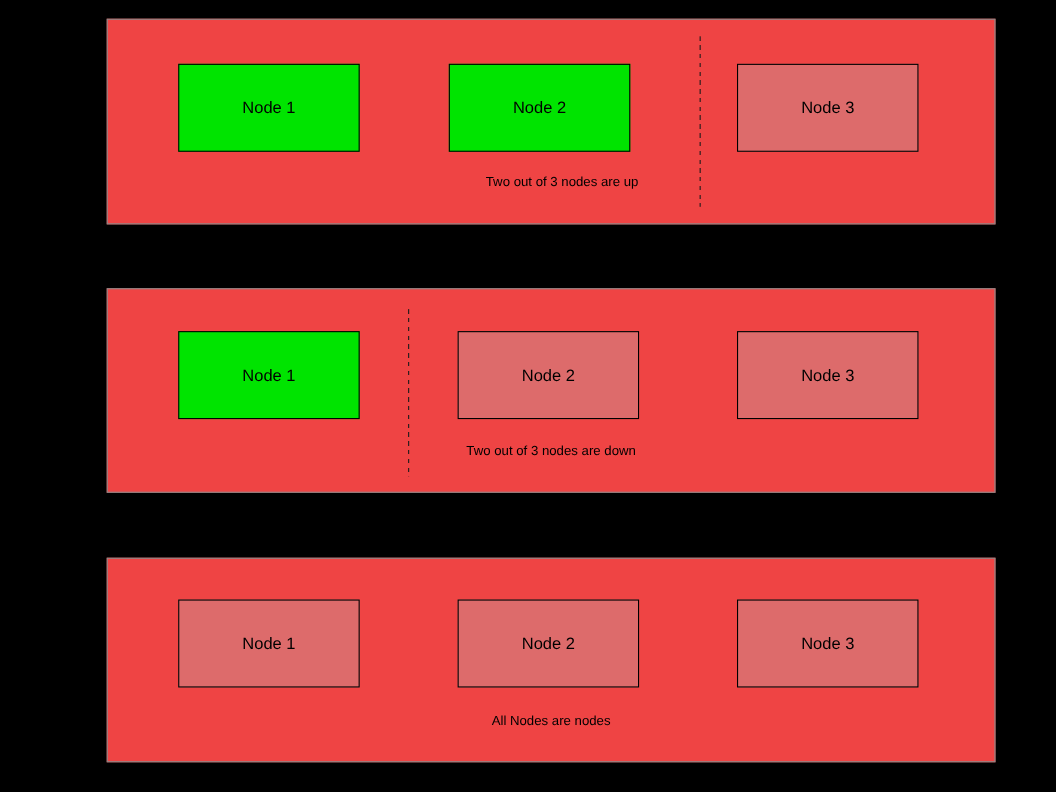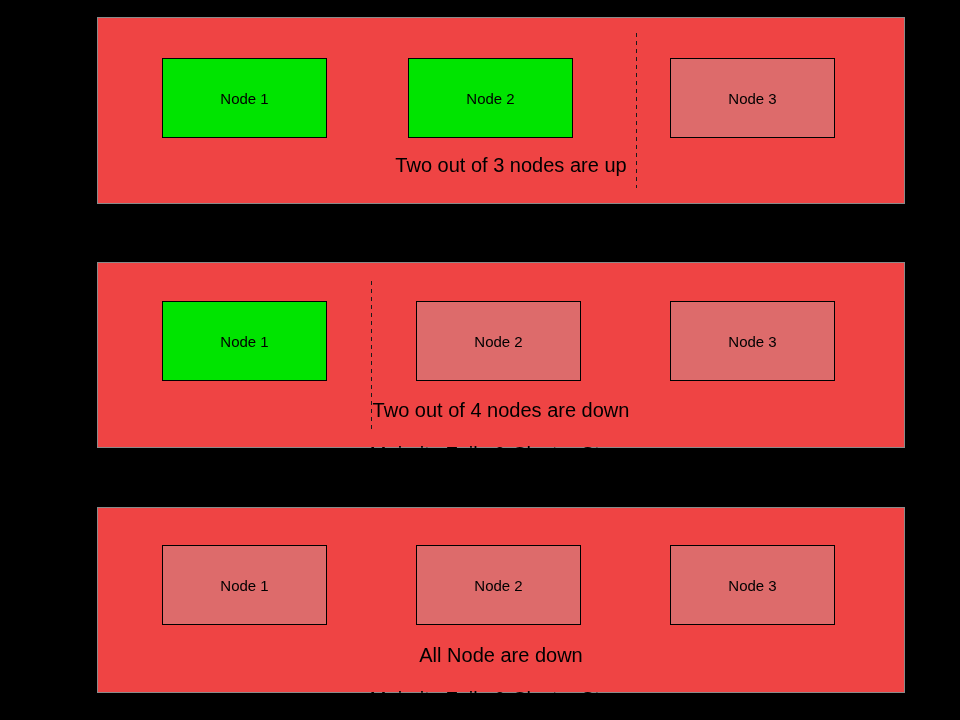--- a/index.html
+++ b/index.html
@@ -65,21 +65,21 @@
   }
   #panel-0 .divider { left: 538px; top: 15px; height: 155px; }
   #panel-1 .divider { left: 273px; top: 18px; height: 152px; }
 
   .caption {
     position: absolute;
     left: 0;
     width: 100%;
     top: 136px;
     text-align: center;
-    font-size: 20px;
+    font-size: 12px;
     line-height: 22px;
     color: #000000;
     white-space: pre-line;
   }
   #panel-0 .caption { transform: translateX(10px); }
 </style>
 </head>
 <body>
 
 <div class="stage">
@@ -103,33 +103,33 @@
     <div class="node n0" style="background: rgb(0, 228, 0);">
       <span>Node 1</span>
     </div>
     <div class="node n1" style="background: rgb(221, 107, 107);">
       <span>Node 2</span>
     </div>
     <div class="node n2" style="background: rgb(221, 107, 107);">
       <span>Node 3</span>
     </div>
     <div class="divider"></div>
-    <div class="caption"><span>Two out of 4 nodes are down</span><br>
+    <div class="caption"><span>Two out of 3 nodes are down</span><br>
       <span>Majority Fails &amp; Cluster Stops</span>
     </div>
   </div>
 
   <div class="panel" id="panel-2">
     <div class="node n0" style="background: rgb(221, 107, 107);">
       <span>Node 1</span>
     </div>
     <div class="node n1" style="background: rgb(221, 107, 107);">
       <span>Node 2</span>
     </div>
     <div class="node n2" style="background: rgb(221, 107, 107);">
       <span>Node 3</span>
     </div>
-    <div class="caption"><span>All Node are down</span><br>
+    <div class="caption"><span>All Nodes are nodes</span><br>
       <span>Majority Fails &amp; Cluster Stops</span>
     </div>
   </div>
 
 </div>
 
 </body></html>

